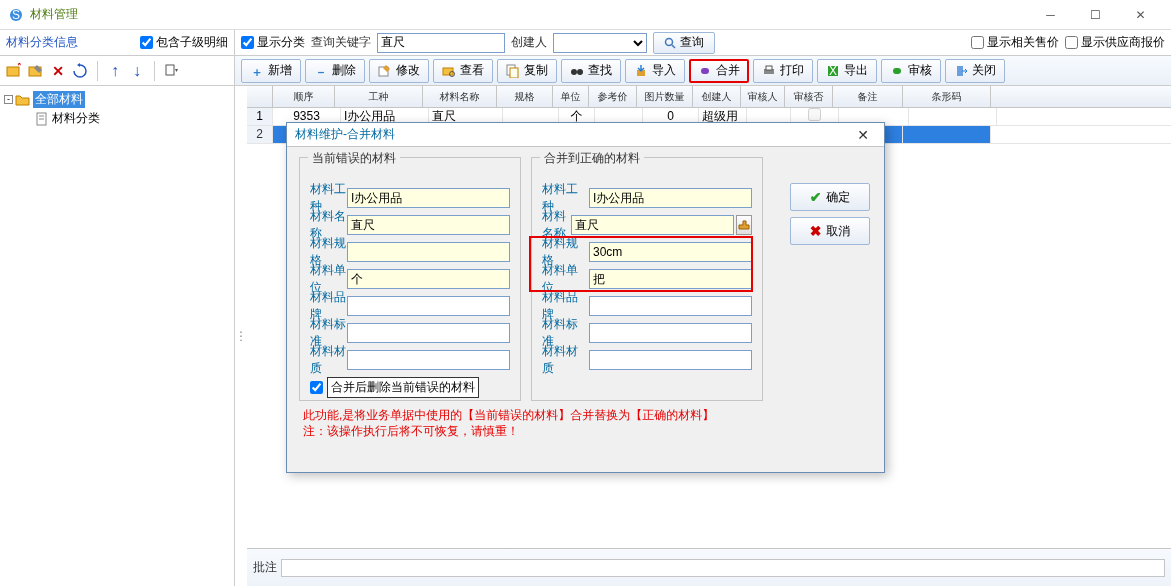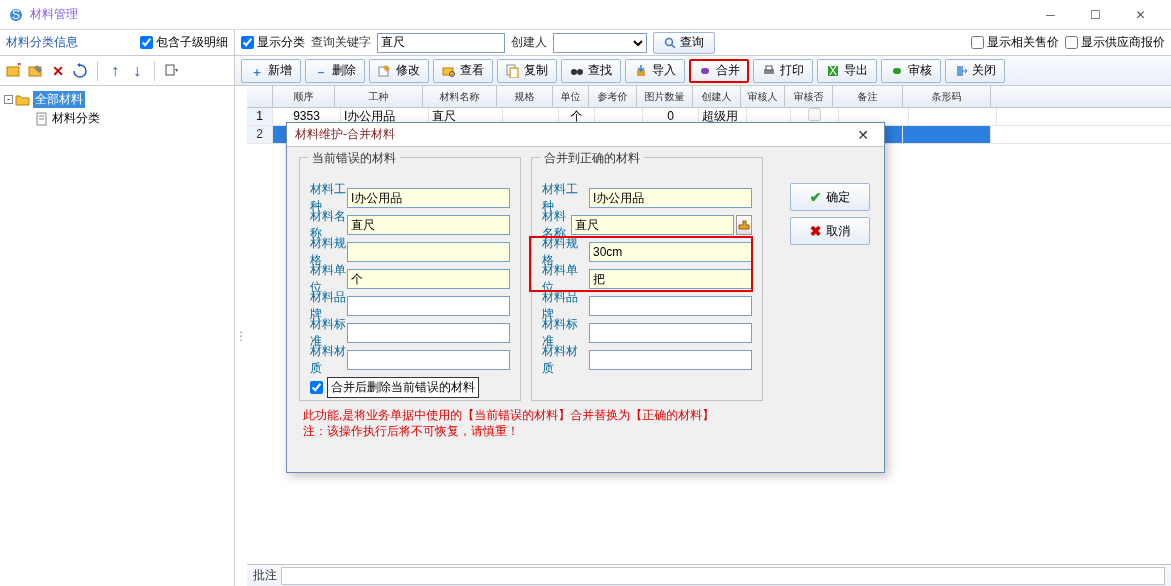--- a/index.html
+++ b/index.html
@@ -1,19 +1,19 @@
 <!DOCTYPE html>
 <html><head>
 <meta charset="utf-8">
 <style>
 * { box-sizing: border-box; margin: 0; padding: 0; font-family: "Microsoft YaHei", SimSun, sans-serif; font-size: 12px; }
 body { background: #fff; width: 1171px; height: 586px; overflow: hidden; position: relative; }
 .titlebar { height: 30px; background: #fff; border-bottom: 1px solid #ddd; display: flex; align-items: center; padding: 0 8px; }
 .titlebar .icon { width: 16px; height: 16px; margin-right: 6px; }
-.titlebar .title { flex: 1; color: #8b5cf6; }
+.titlebar .title { flex: 1; color: #4d7c0f; }
 .winbtns { display: flex; gap: 0; }
 .winbtn { width: 45px; height: 28px; display: flex; align-items: center; justify-content: center; color: #555; cursor: pointer; }
 .row2 { height: 26px; display: flex; align-items: center; border-bottom: 1px solid #ccc; }
 .left-header { width: 235px; display: flex; align-items: center; padding: 0 6px; border-right: 1px solid #ccc; height: 100%; }
 .left-header .lbl { color: #2257c4; flex: 1; }
 .chk { display: inline-flex; align-items: center; gap: 3px; }
 .chk input { width: 13px; height: 13px; }
 .right-search { flex: 1; display: flex; align-items: center; gap: 6px; padding: 0 6px; }
 .right-search .lbl { color: #333; }
 .txtinput { border: 1px solid #7a9fcd; height: 20px; padding: 0 3px; background: #fff; }
@@ -32,26 +32,26 @@
 .tree-node { display: flex; align-items: center; gap: 2px; padding: 1px 0; cursor: pointer; }
 .tree-node.child { padding-left: 30px; }
 .sel { background: #3a8de0; color: #fff; padding: 0 2px; }
 .right-pane { flex: 1; display: flex; flex-direction: column; position: relative; }
 .grid-header { display: flex; background: linear-gradient(#f9fbfe,#e7edf5); border-bottom: 1px solid #c5c5c5; height: 22px; }
 .gh { border-right: 1px solid #c5c5c5; text-align: center; line-height: 21px; font-size: 10px; color: #333; overflow: hidden; }
 .grid-row { display: flex; height: 18px; border-bottom: 1px solid #e5e5e5; }
 .gc { border-right: 1px solid #e5e5e5; text-align: center; line-height: 17px; font-size: 12px; overflow: hidden; }
 .row-selected .gc { background: #2d7fe0; color: #fff; }
 .grid-body { flex: 1; overflow: hidden; background: #fff; }
-.bottom-note { height: 22px; border-top: 1px solid #c5c5c5; display: flex; align-items: center; padding: 0 6px; background: linear-gradient(#f7fafe,#eef3fa); }
+.bottom-note { height: 38px; border-top: 1px solid #c5c5c5; display: flex; align-items: center; padding: 0 6px; background: linear-gradient(#f7fafe,#eef3fa); }
 .bottom-note .lbl { color: #333; margin-right: 4px; }
 .bottom-note input { flex: 1; height: 18px; border: 1px solid #c5c5c5; background: #fff; }
 .dialog { position: absolute; left: 286px; top: 122px; width: 599px; height: 351px; background: #f0f0f0; border: 1px solid #6b8db3; box-shadow: 3px 3px 10px rgba(0,0,0,.25); z-index: 10; }
 .dlg-title { height: 24px; background: #fff; border-bottom: 1px solid #c5c5c5; display: flex; align-items: center; padding: 0 6px 0 8px; }
-.dlg-title .t { flex: 1; color: #7f1d1d; }
+.dlg-title .t { flex: 1; color: #0369a1; }
 .dlg-close { width: 30px; text-align: center; cursor: pointer; font-size: 14px; color: #333; }
 .dlg-body { display: flex; padding: 10px 12px 6px 12px; gap: 0; position: relative; height: 260px; }
 .group { border: 1px solid #c5c5c5; padding: 30px 10px 10px 10px; position: relative; width: 222px; }
 .group-title { position: absolute; top: -8px; left: 8px; background: #f0f0f0; padding: 0 4px; color: #333; }
 .grpv { width: 10px; }
 .frow { display: flex; align-items: center; margin-bottom: 7px; height: 20px; }
 .frow .fl { width: 54px; text-align: left; color: #0369a1; }
 .frow input { flex: 1; height: 20px; border: 1px solid #7a9fcd; background: #ffffe1; padding: 0 3px; }
 .frow.white input { background: #fff; }
 .frow .pick { width: 22px; height: 20px; border: 1px solid #999; background: linear-gradient(#fefefe,#e0e0e0); margin-left: 2px; display: flex; align-items: center; justify-content: center; cursor: pointer; }

